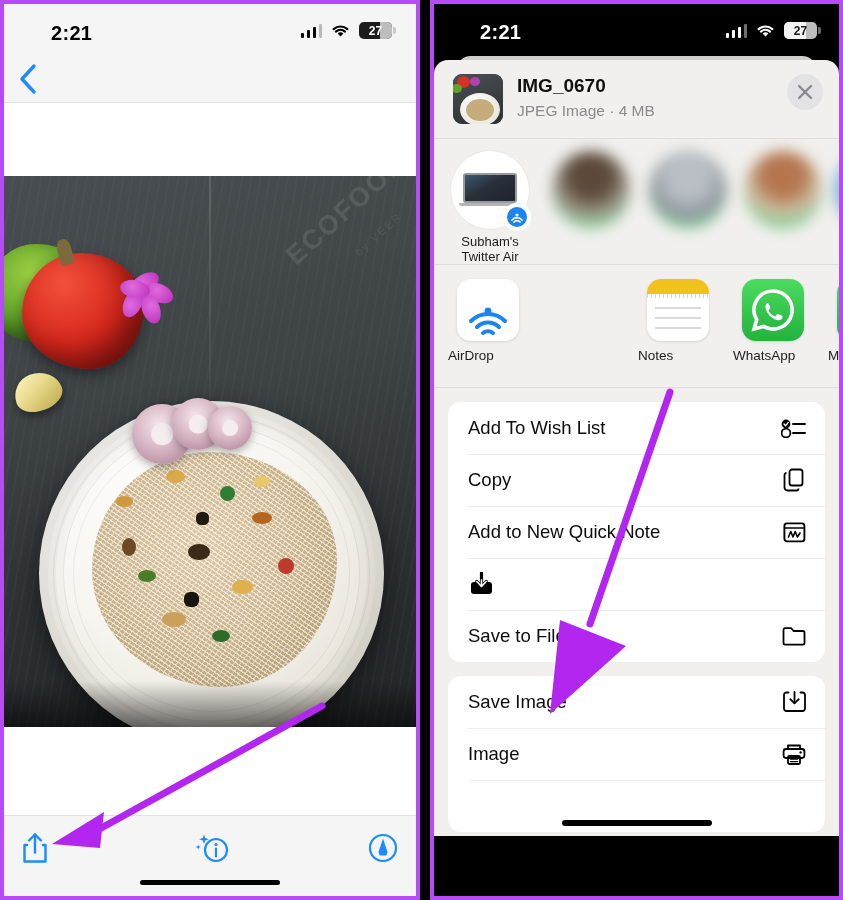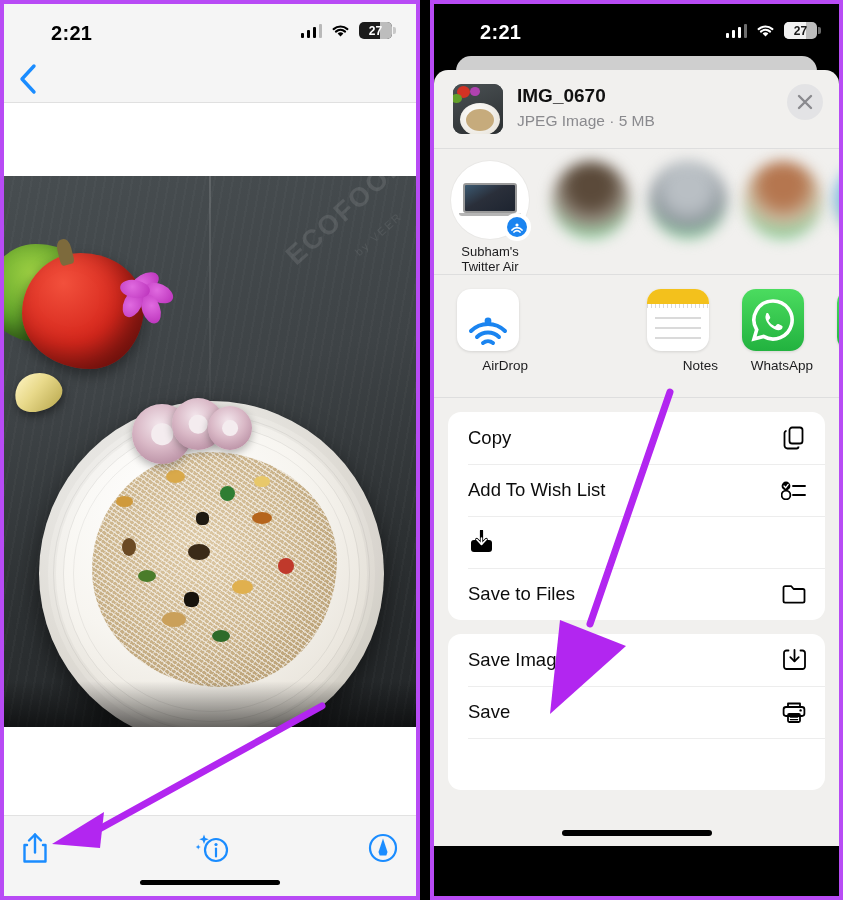--- a/index.html
+++ b/index.html
@@ -107,21 +107,21 @@
 
   
   .r-status { height:52px; background:#000; position:relative; }
   .r-time { position:absolute; left:46px; top:17px; font-size:20px; font-weight:bold;
             color:#fff; letter-spacing:.3px; }
   .r-right-icons { position:absolute; right:22px; top:18px; display:flex;
             align-items:center; gap:9px; }
 
   .sheet-back { position:absolute; left:22px; top:52px; width:361px; height:40px;
       border-radius:15px 15px 0 0; background:#cfcfcf; }
-  .sheet { position:absolute; left:0; top:66px; width:405px; height:776px;
+  .sheet { position:absolute; left:0; top:56px; width:405px; height:776px;
       background:#f1f0ee; border-radius:14px 14px 0 0; overflow:hidden; }
 
   .sheet-head { height:78px; position:relative; }
   .thumb { position:absolute; left:19px; top:14px; width:50px; height:50px;
       border-radius:9px; overflow:hidden; background:#3b4144; }
   .fname { position:absolute; left:83px; top:15px; font-size:19px; font-weight:bold;
       color:#111; }
   .fmeta { position:absolute; left:83px; top:42px; font-size:15.5px; color:#8a8a8e; }
   .close-btn { position:absolute; right:16px; top:14px; width:36px; height:36px;
       border-radius:50%; background:#e3e3e5; }
@@ -138,21 +138,21 @@
   .mac-base { width:62px; height:3px; margin-left:-4px; border-radius:0 0 3px 3px;
       background:#b5b5b5; }
   .ad-badge { position:absolute; right:-2px; bottom:-2px; width:28px; height:28px;
       border-radius:50%; background:#fff; display:flex; align-items:center;
       justify-content:center; }
   .ad-label { margin-top:5px; font-size:13px; line-height:15px; color:#1c1c1e; }
   .blurface { position:absolute; top:12px; width:78px; height:78px; border-radius:50%;
       filter:blur(7px); }
 
   .apps-row { height:122px; position:relative; }
-  .app { position:absolute; top:14px; width:80px; text-align:right; }
+  .app { position:absolute; top:14px; width:80px; text-align:left; }
   .app-icon { width:62px; height:62px; border-radius:14px; margin:0 auto;
       position:relative; overflow:hidden; box-shadow:0 1px 3px rgba(0,0,0,.12); }
   .app-label { margin-top:7px; font-size:13.5px; color:#1c1c1e; }
 
   .card { margin:0 14px; background:#fff; border-radius:13px; overflow:hidden; }
   .row { height:52px; display:flex; align-items:center; justify-content:space-between;
       padding:0 18px 0 20px; position:relative; }
   .row + .row::before { content:""; position:absolute; left:20px; right:0; top:0;
       height:1px; background:#ededed; }
   .row-label { font-size:18.5px; color:#0c0c0c; }
@@ -307,21 +307,21 @@
       <div class="sheet-head">
         <div class="thumb">
           <div style="position:absolute;inset:0;background:linear-gradient(160deg,#4a5053,#2b2f31)"></div>
           <div style="position:absolute;left:7px;top:19px;width:40px;height:33px;border-radius:50%;background:radial-gradient(circle at 40% 35%,#fff,#e3ded3)"></div>
           <div style="position:absolute;left:13px;top:25px;width:28px;height:22px;border-radius:50%;background:#c6ab7c"></div>
           <div style="position:absolute;left:4px;top:2px;width:13px;height:12px;border-radius:50%;background:#d33224"></div>
           <div style="position:absolute;left:17px;top:3px;width:10px;height:9px;border-radius:50%;background:#b042b0"></div>
           <div style="position:absolute;left:-2px;top:10px;width:11px;height:9px;border-radius:50%;background:#63a02a"></div>
         </div>
         <div class="fname">IMG_0670</div>
-        <div class="fmeta">JPEG Image · 5 MB</div>
+        <div class="fmeta">JPEG Image · 4 MB</div>
         <div class="close-btn">
           <svg width="36" height="36" viewBox="0 0 36 36">
             <path d="M12 12 24 24 M24 12 12 24" stroke="#8a8a8e" stroke-width="2.4" stroke-linecap="round"></path>
           </svg>
         </div>
       </div>
       <div class="sep"></div>
 
       <div class="airdrop-row">
         <div class="ad-item" style="left:17px">
@@ -394,36 +394,46 @@
               </svg>
           </div>
           <div class="app-label">Me</div>
         </div>
       </div>
       <div class="sep"></div>
       <div class="gap"></div>
 
       <div class="card">
         <div class="row">
-          <span class="row-label">Copy</span>
-          <span class="row-icon">
-            <svg width="22" height="24" viewBox="0 0 22 24">
-              <rect x="6.5" y="1.5" width="13" height="16" rx="2.6" fill="none" stroke="#000" stroke-width="1.8"></rect>
-              <path d="M15.5 20.5a2 2 0 0 1-2 2H4.5a3 3 0 0 1-3-3V7a2 2 0 0 1 2-2" fill="none" stroke="#000" stroke-width="1.8"></path>
-            </svg>
-          </span>
-        </div>
-        <div class="row">
           <span class="row-label">Add To Wish List</span>
           <span class="row-icon">
             <svg width="26" height="20" viewBox="0 0 26 20">
               <circle cx="5" cy="6" r="4.4" fill="#000"></circle>
                 <path d="M3 6l1.6 1.8L7.2 4.4" stroke="#fff" stroke-width="1.3" fill="none" stroke-linecap="round" stroke-linejoin="round"></path>
               <circle cx="5" cy="15" r="4.4" fill="none" stroke="#000" stroke-width="1.8"></circle>
               <path d="M12 6h12 M12 15h12" stroke="#000" stroke-width="1.9" stroke-linecap="round"></path>
+            </svg>
+          </span>
+        </div>
+        <div class="row">
+          <span class="row-label">Copy</span>
+          <span class="row-icon">
+            <svg width="22" height="24" viewBox="0 0 22 24">
+              <rect x="6.5" y="1.5" width="13" height="16" rx="2.6" fill="none" stroke="#000" stroke-width="1.8"></rect>
+              <path d="M15.5 20.5a2 2 0 0 1-2 2H4.5a3 3 0 0 1-3-3V7a2 2 0 0 1 2-2" fill="none" stroke="#000" stroke-width="1.8"></path>
+            </svg>
+          </span>
+        </div>
+        <div class="row">
+          <span class="row-label">Add to New Quick Note</span>
+          <span class="row-icon">
+            <svg width="23" height="23" viewBox="0 0 23 23">
+              <rect x="1.4" y="2.4" width="20" height="18" rx="2.6" fill="none" stroke="#000" stroke-width="1.9"></rect>
+              <path d="M1.6 7h19.6" stroke="#000" stroke-width="1.6"></path>
+              <path d="M5.5 16 7.8 10.5 10 16l2.2-5.5L14.4 16l2.6-4" stroke="#000" stroke-width="1.6" fill="none" stroke-linecap="round" stroke-linejoin="round"></path>
             </svg>
           </span>
         </div>
         <div class="row">
           <span class="row-icon">
             <svg width="23" height="24" viewBox="0 0 23 24">
               <path d="M4 10h15a3 3 0 0 1 3 3v6a3 3 0 0 1-3 3H4a3 3 0 0 1-3-3v-6a3 3 0 0 1 3-3z" fill="#000"></path>
               <path d="M11.5 1v13" stroke="#000" stroke-width="3.2" stroke-linecap="round"></path>
               <path d="M6.8 9.5 11.5 14.4 16.2 9.5" stroke="#000" stroke-width="3.2" fill="none" stroke-linecap="round" stroke-linejoin="round"></path>
               <path d="M6.8 9.5 11.5 14.4 16.2 9.5" stroke="#fff" stroke-width="1.6" fill="none" stroke-linecap="round" stroke-linejoin="round"></path>
@@ -448,21 +458,21 @@
           <span class="row-label">Save Image</span>
           <span class="row-icon">
             <svg width="23" height="24" viewBox="0 0 23 24">
               <path d="M5.5 2.5h-2A2.5 2.5 0 0 0 1 5v13.5A2.5 2.5 0 0 0 3.5 21h16a2.5 2.5 0 0 0 2.5-2.5V5a2.5 2.5 0 0 0-2.5-2.5h-2" fill="none" stroke="#000" stroke-width="1.8" stroke-linecap="round"></path>
               <path d="M11.5 2v11" stroke="#000" stroke-width="1.8" stroke-linecap="round"></path>
               <path d="M7.3 9.2 11.5 13.4 15.7 9.2" stroke="#000" stroke-width="1.8" fill="none" stroke-linecap="round" stroke-linejoin="round"></path>
             </svg>
           </span>
         </div>
         <div class="row">
-          <span class="row-label">Save</span>
+          <span class="row-label">Image</span>
           <span class="row-icon">
             <svg width="24" height="23" viewBox="0 0 24 23">
               <path d="M6 6V2.5h12V6" fill="none" stroke="#000" stroke-width="1.8" stroke-linejoin="round"></path>
               <rect x="1.6" y="6" width="20.8" height="9" rx="2.4" fill="none" stroke="#000" stroke-width="1.8"></rect>
               <circle cx="18.6" cy="9.4" r="1.2" fill="#000"></circle>
               <rect x="6" y="13" width="12" height="8" rx="1.2" fill="none" stroke="#000" stroke-width="1.8"></rect>
               <path d="M8.4 16h7.2 M8.4 18.6h7.2" stroke="#000" stroke-width="1.4" stroke-linecap="round"></path>
             </svg>
           </span>
         </div>

